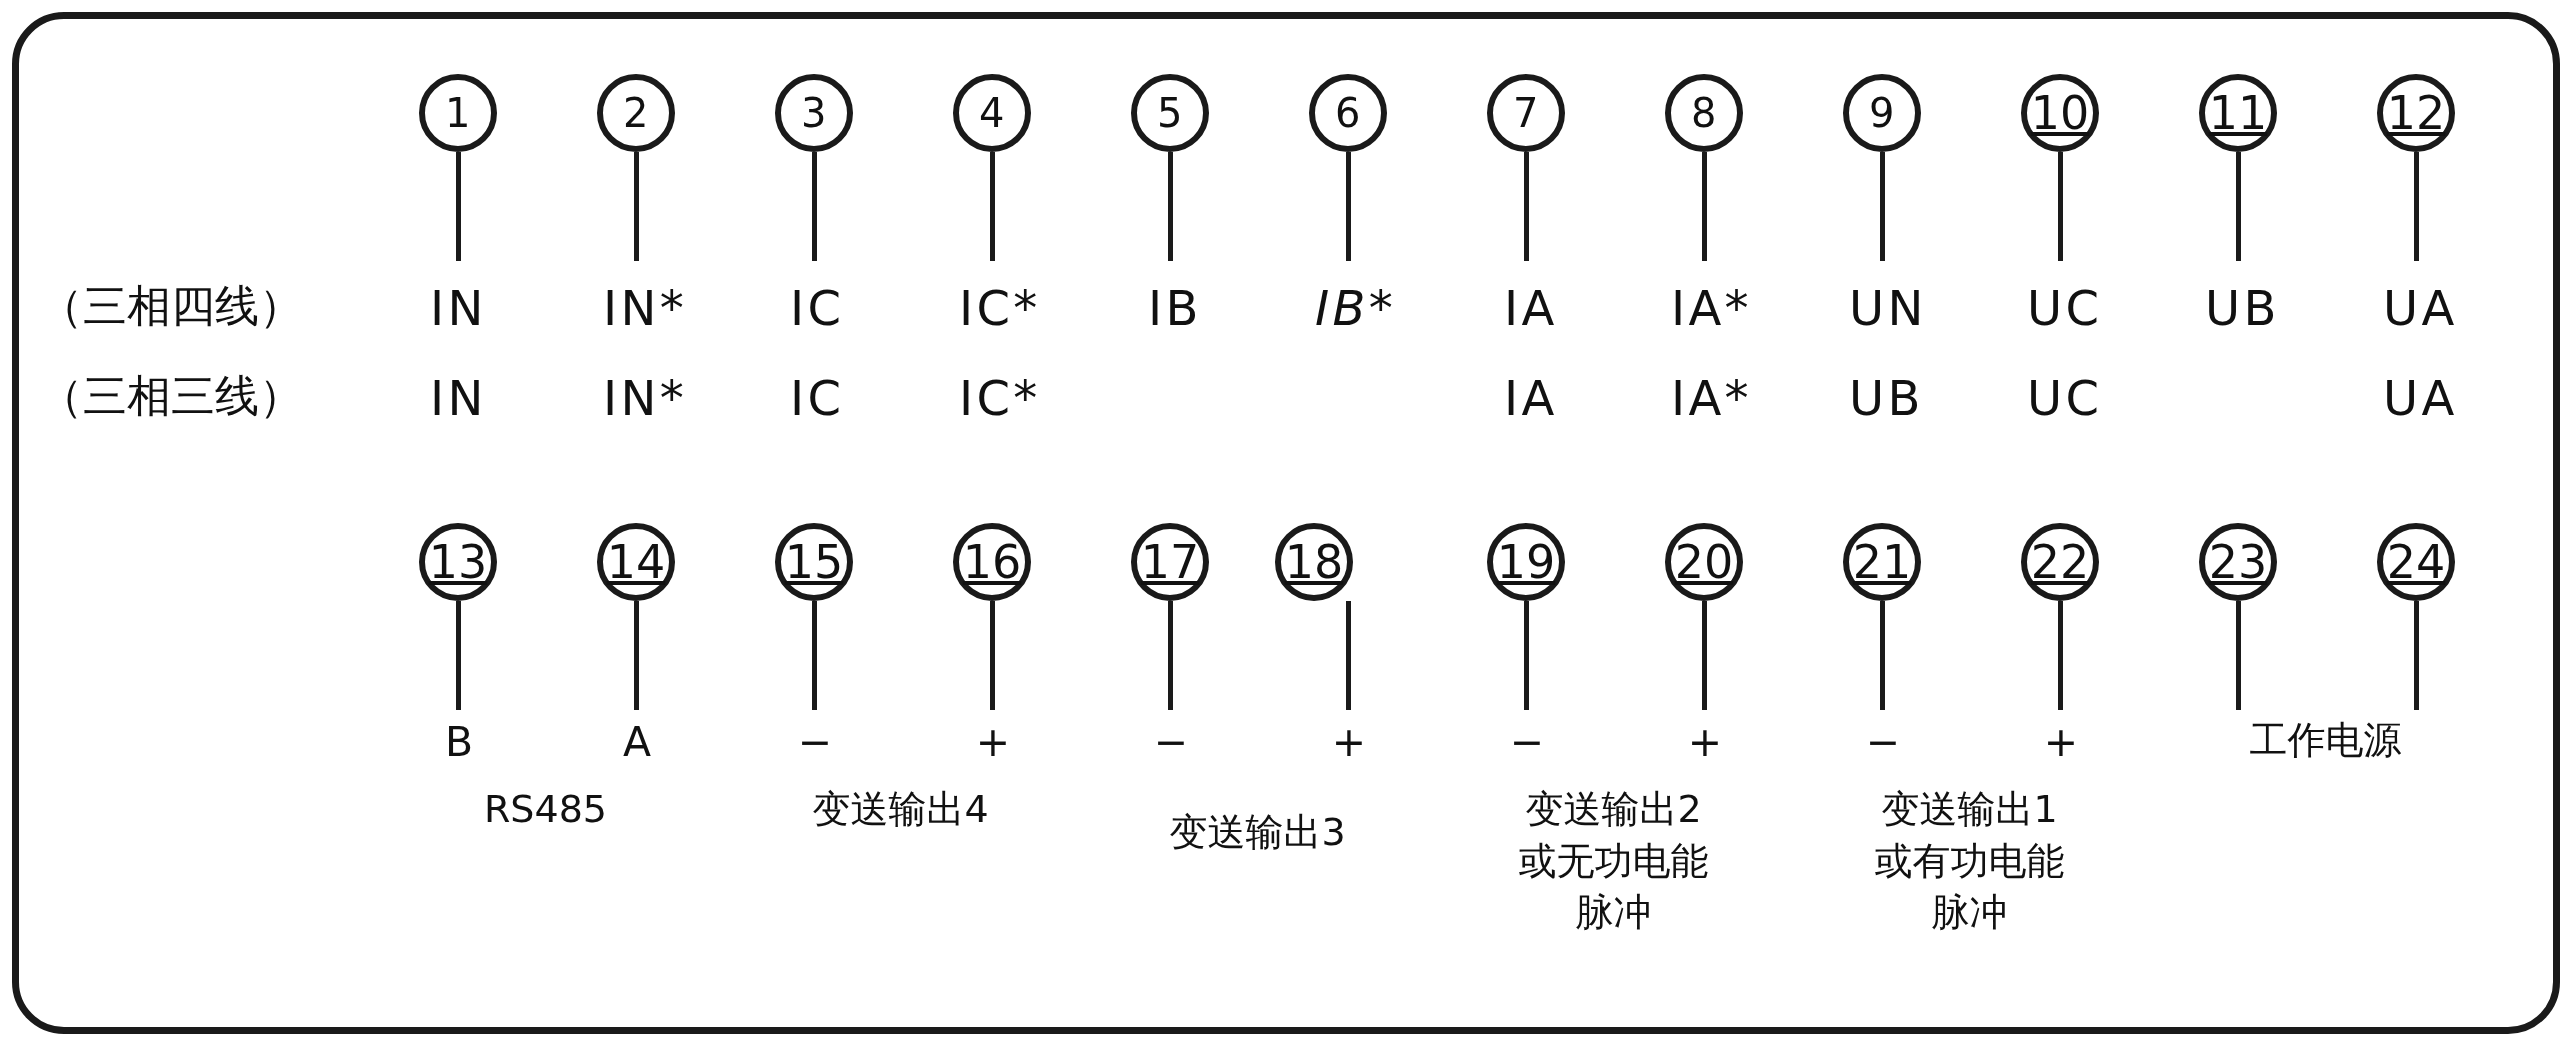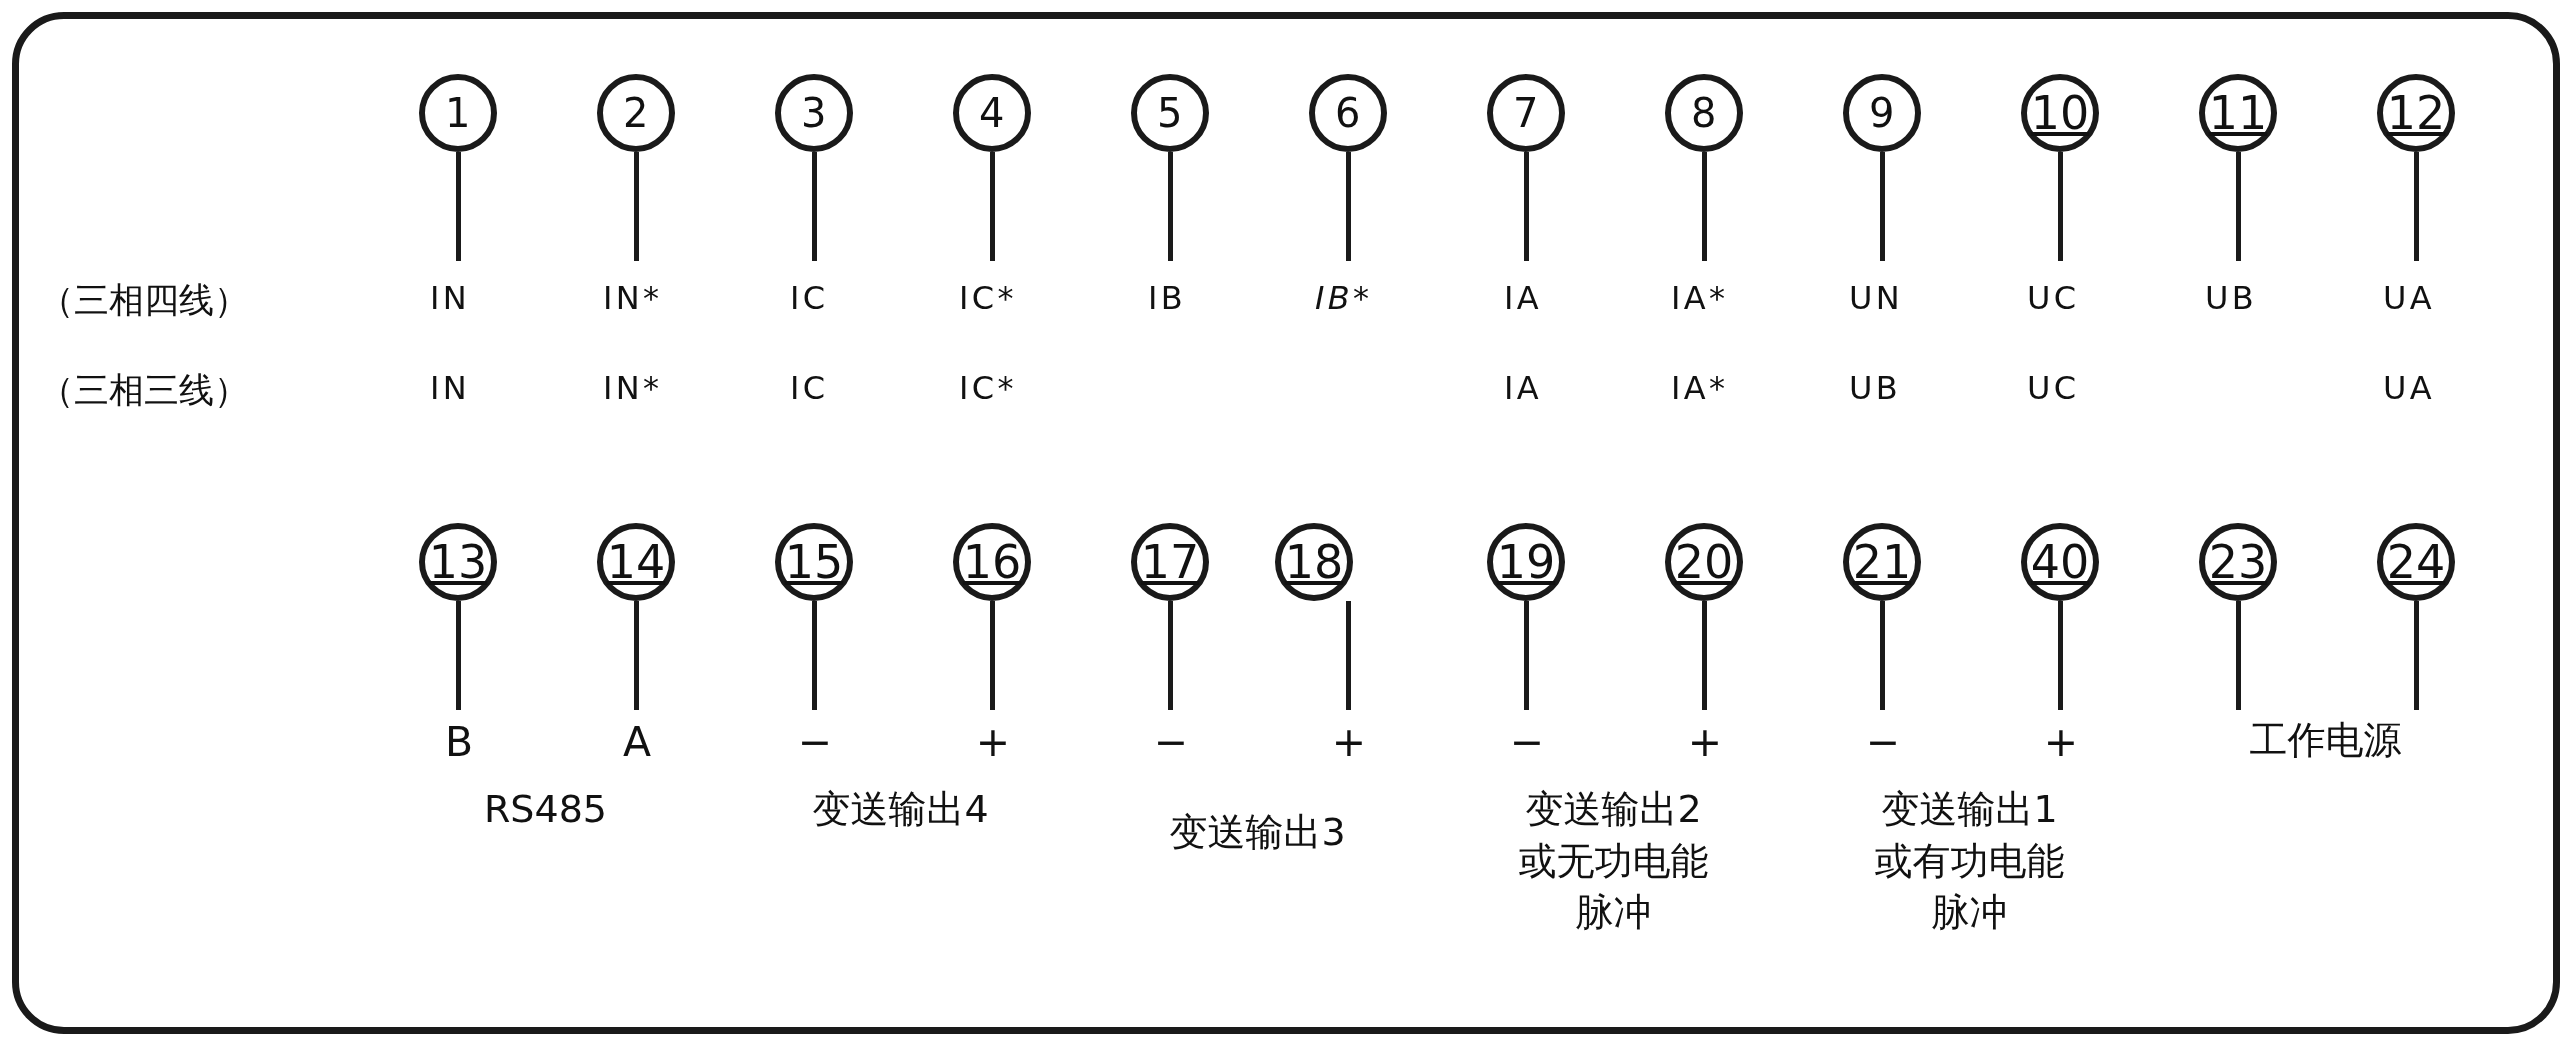--- a/index.html
+++ b/index.html
@@ -58,25 +58,25 @@
     background: #1a1a1a;
   }
   
   .lbl {
     position: absolute;
     color: #111111;
     white-space: pre;
     line-height: 1.22;
   }
   .row-name {
-    font-size: 35px;
+    font-size: 44px;
     letter-spacing: 0px;
   }
   .sig {
-    font-size: 32px;
+    font-size: 48px;
     letter-spacing: 3.3px;
   }
   .sign {
     font-size: 41px;
     text-align: center;
     width: 98px;
     margin-left: -49px;
   }
   .ba {
     font-size: 41px;
@@ -201,21 +201,21 @@
   <div class="terminal two-digit" style="left:1487px; top:523px;">
       <span>19</span>
     </div>
   <div class="terminal two-digit" style="left:1665px; top:523px;">
       <span>20</span>
     </div>
   <div class="terminal two-digit" style="left:1843px; top:523px;">
       <span>21</span>
     </div>
   <div class="terminal two-digit" style="left:2021px; top:523px;">
-      <span>40</span>
+      <span>22</span>
     </div>
   <div class="terminal two-digit" style="left:2199px; top:523px;">
       <span>23</span>
     </div>
   <div class="terminal two-digit" style="left:2377px; top:523px;">
       <span>24</span>
     </div>
 
   <div class="lead" style="left:456px; top:601px; height:109px;"></div>
   <div class="lead" style="left:634px; top:601px; height:109px;"></div>

